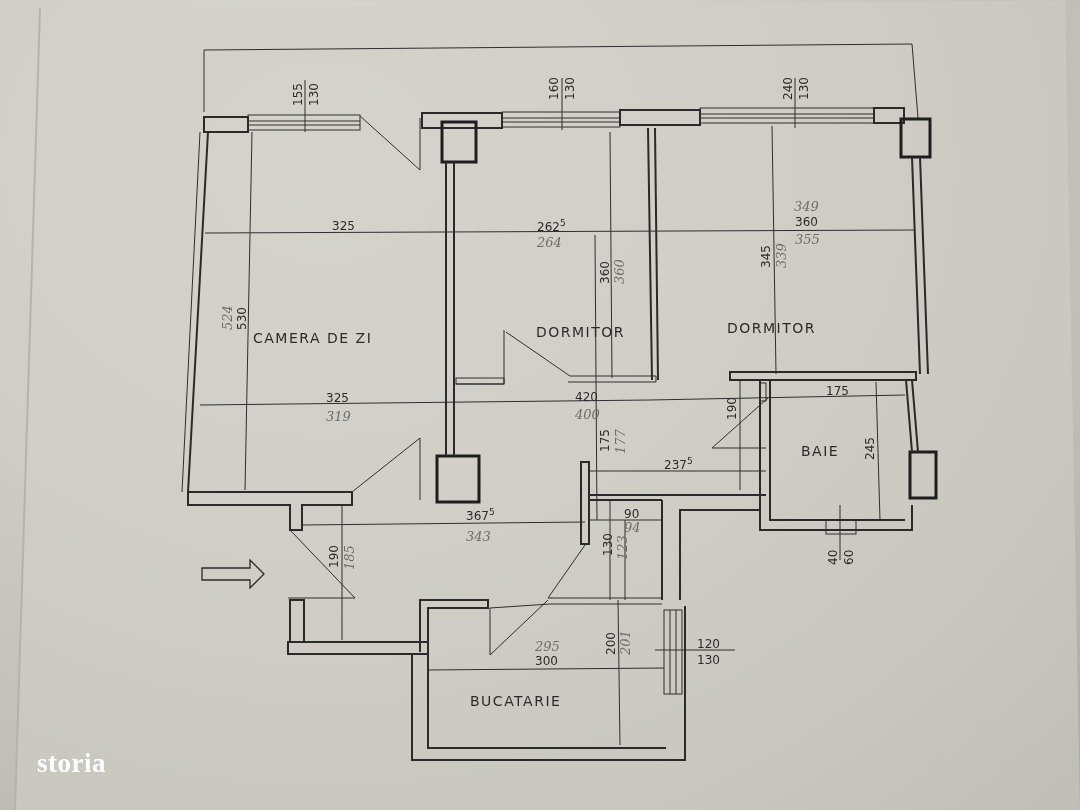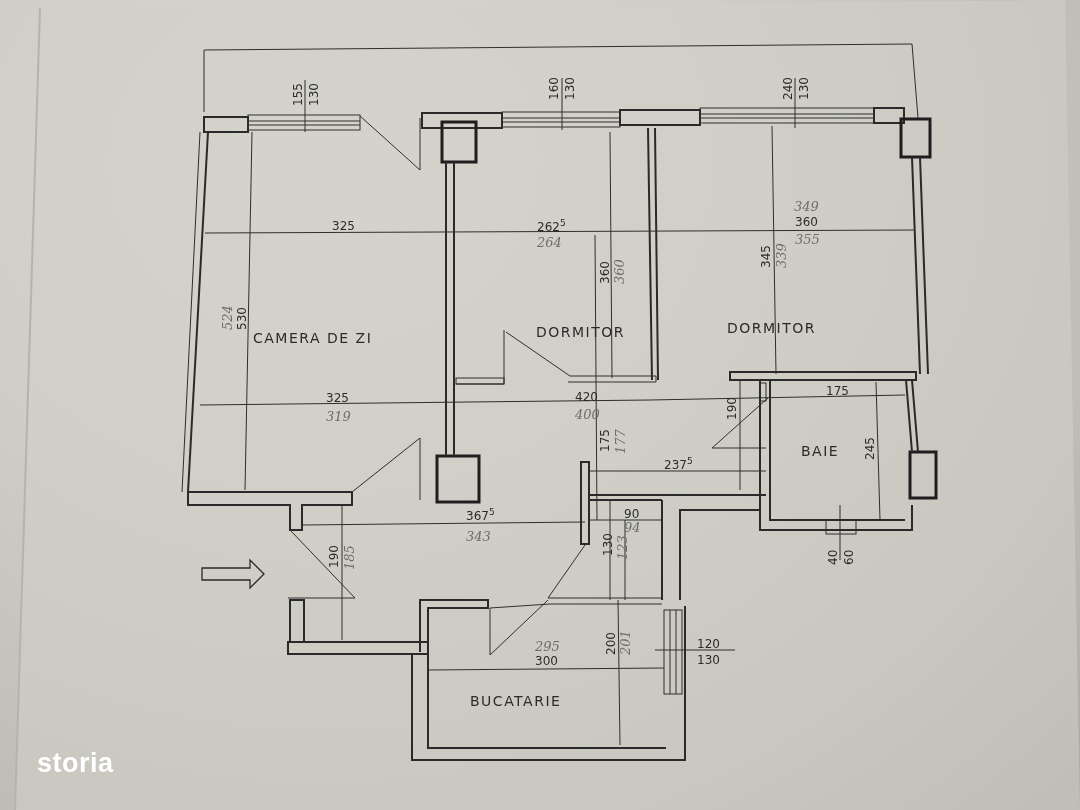--- a/index.html
+++ b/index.html
@@ -8,21 +8,21 @@
     background:
       radial-gradient(ellipse at 30% 20%, #d8d6d0 0%, #cfcdc6 40%, #bfbdb6 75%, #a9a7a0 100%);}
   .paper{position:absolute;left:0;top:0;width:1080px;height:810px;}
   svg text{font-family:"DejaVu Sans",sans-serif;}
   .lbl{font-size:14px;letter-spacing:1.5px;fill:#2b2b2b;}
   .dim{font-size:12px;fill:#2b2b2b;}
   .hand{font-size:13px;fill:#6d6d6a;font-style:italic;font-family:"DejaVu Serif",serif;}
   .wall{fill:none;stroke:#2a2a2a;stroke-width:2;}
   .thin{fill:none;stroke:#2e2e2e;stroke-width:1;}
   .thick{fill:none;stroke:#1e1e1e;stroke-width:3;}
-  .logo{position:absolute;left:37px;top:748px;font-family:Liberation Sans, sans-serif;font-weight:bold;font-size:27px;color:#ffffff;letter-spacing:0.5px;}
+  .logo{position:absolute;left:37px;top:748px;font-family:Liberation Serif, serif;font-weight:bold;font-size:27px;color:#ffffff;letter-spacing:0.5px;}
 </style>
 </head>
 <body>
 
 <div class="stage">
 <svg class="paper" viewBox="0 0 1080 810">
 
   <polygon points="40,10 1065,0 1080,810 15,810" fill="#d2d0c9" opacity="0.55"></polygon>
   <line x1="40" y1="8" x2="15" y2="810" stroke="#b5b3ac" stroke-width="2"></line>
 

